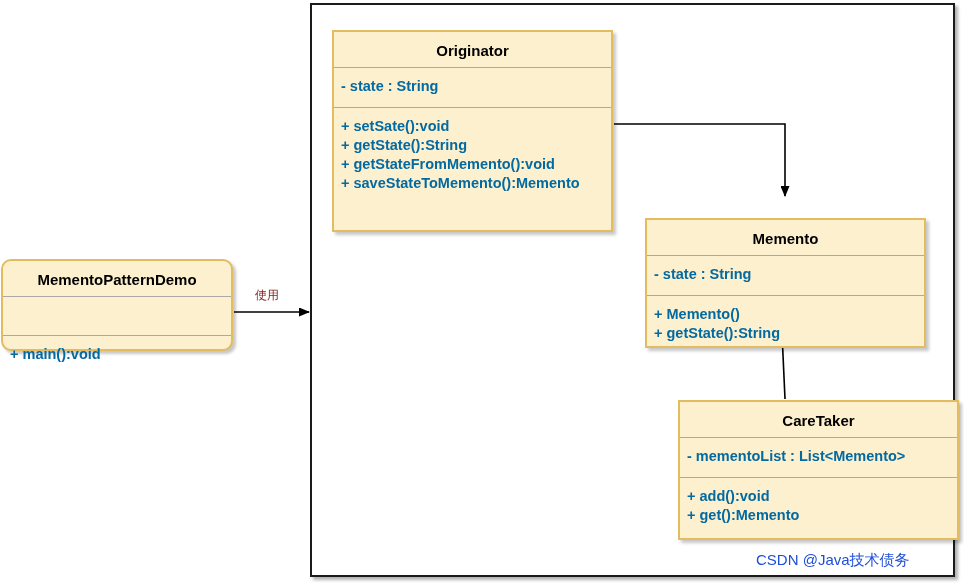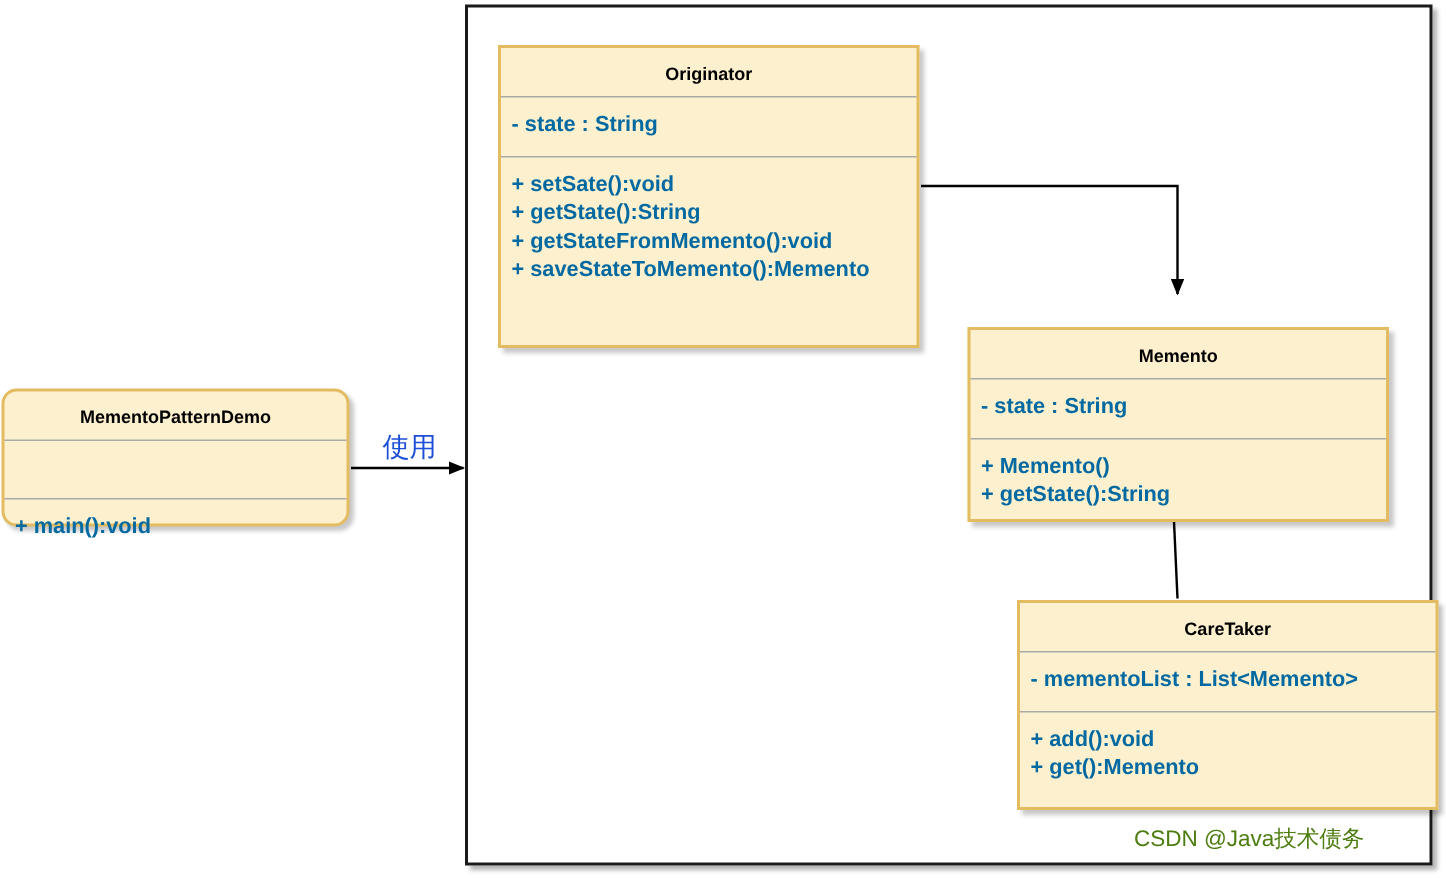--- a/index.html
+++ b/index.html
@@ -35,21 +35,21 @@
   .uml-class {
     position: absolute;
     background: #fdf0ce;
     border: 2px solid #e3bc61;
     box-sizing: border-box;
     box-shadow: 3px 3px 3px rgba(0,0,0,0.22);
   }
   .uml-title {
     text-align: center;
     font-weight: bold;
-    font-size: 12px;
+    font-size: 15px;
     color: #000000;
     line-height: 1;
     padding: 11px 6px 9px 6px;
     box-sizing: border-box;
   }
   .uml-sep {
     height: 1px;
     background: #a9a9a9;
     width: 100%;
   }
@@ -82,34 +82,34 @@
     left: 0;
     top: 0;
     width: 964px;
     height: 585px;
     pointer-events: none;
   }
 
   
   .edge-label {
     position: absolute;
-    font-size: 18px;
-    color: #1d4ed8;
+    font-size: 12px;
+    color: #7f1d1d;
     white-space: nowrap;
     line-height: 1;
   }
   #label-uses { left: 255px; top: 289px; }
 
   
   .watermark {
     position: absolute;
     left: 756px;
     top: 552px;
     font-size: 15px;
-    color: #4d7c0f;
+    color: #1d4ed8;
     white-space: nowrap;
     line-height: 1;
   }
 </style>
 </head>
 <body>
 
 <div id="canvas">
 
   <div class="package-box"></div>

